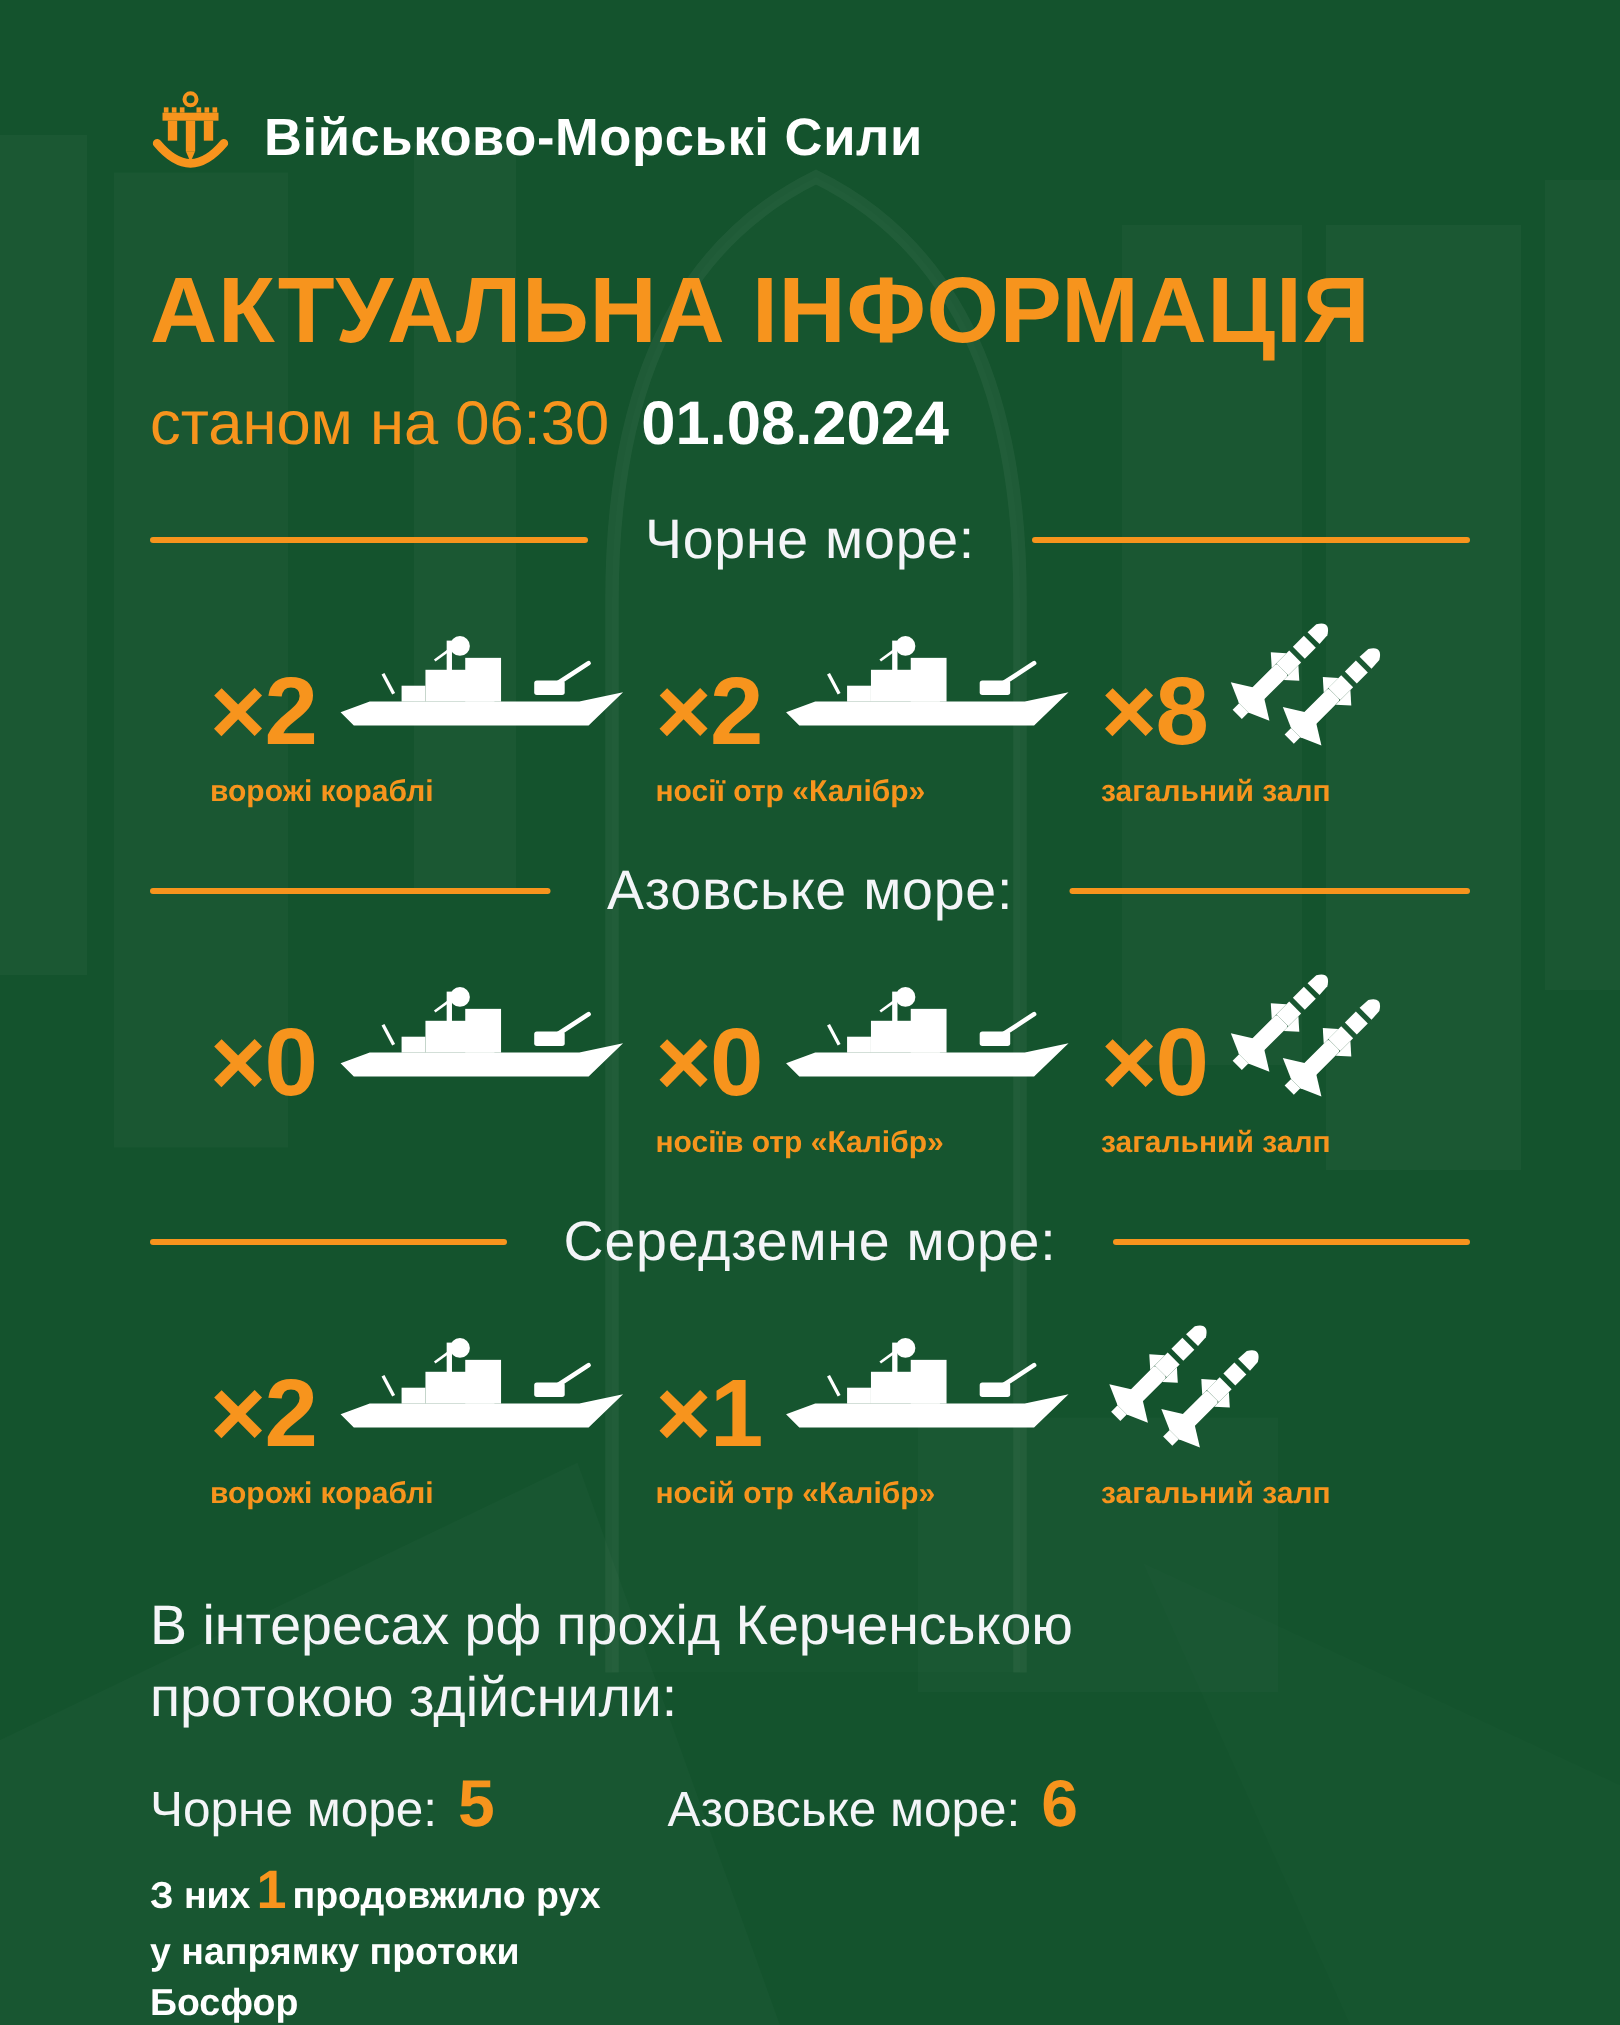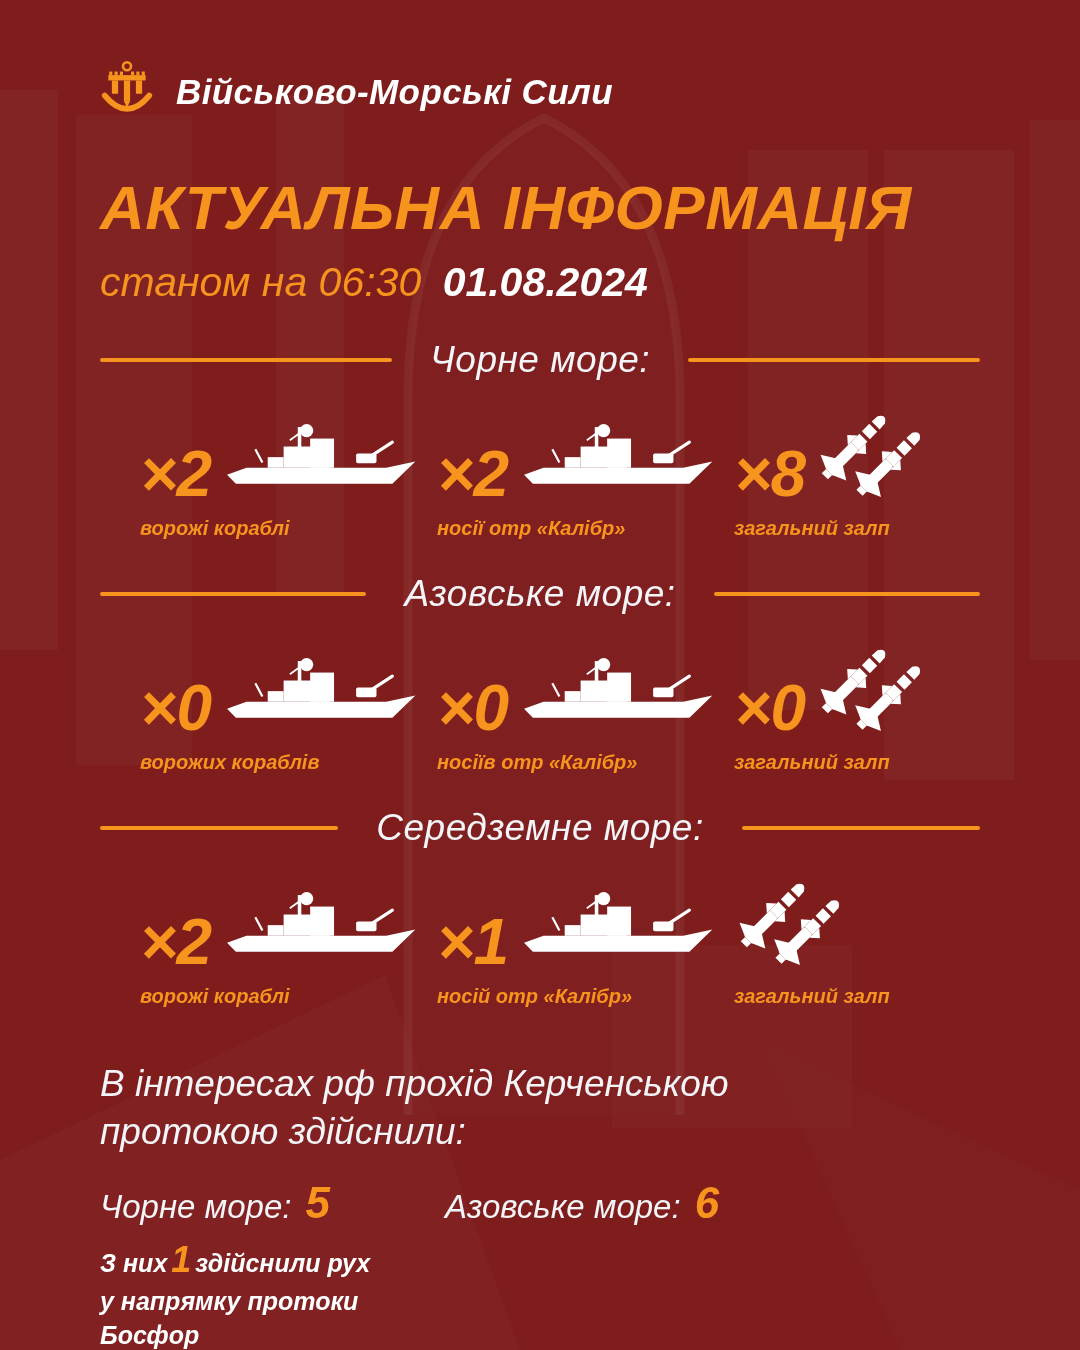--- a/index.html
+++ b/index.html
@@ -57,21 +57,21 @@
   .kerch-col + .kerch-col{width:auto;}
   .sea-line{display:flex;align-items:baseline;gap:14px;}
   .sea-name{font-size:33px;font-weight:400;color:#f4f5f8;}
   .sea-total{font-size:44px;font-weight:800;color:var(--accent,#f7941d);}
   .note{margin-top:8px;font-size:25px;font-weight:700;line-height:1.35;color:#ffffff;}
   .note .note-count{font-size:36px;font-weight:800;color:var(--accent,#f7941d);padding:0 4px;}
 </style>
 </head>
 <body>
 
-<div class="canvas" style="--accent: #f7941d; background: #7f1d1d; color: rgb(255, 255, 255); font-style: italic;">
+<div class="canvas" style="--accent: #f7941d; background: #14532d; color: rgb(255, 255, 255);">
 
   <svg class="watermark" viewBox="0 0 1080 1350" preserveAspectRatio="none" aria-hidden="true">
     <rect x="0" y="90" width="58" height="560" fill="rgba(255,255,255,0.030)"></rect>
     <rect x="76" y="115" width="116" height="650" fill="rgba(255,255,255,0.026)"></rect>
     <rect x="276" y="95" width="68" height="500" fill="rgba(255,255,255,0.030)"></rect>
     <rect x="748" y="150" width="120" height="560" fill="rgba(255,255,255,0.026)"></rect>
     <rect x="884" y="150" width="130" height="630" fill="rgba(255,255,255,0.030)"></rect>
     <rect x="1030" y="120" width="50" height="540" fill="rgba(255,255,255,0.026)"></rect>
     <path d="M408,1115 L408,400 Q408,185 544,118 Q680,185 680,400 L680,1115" fill="rgba(255,255,255,0.012)" stroke="rgba(255,255,255,0.05)" stroke-width="9"></path>
     <polygon points="612,945 852,945 852,1128 612,1128" fill="rgba(255,255,255,0.020)"></polygon>
@@ -201,21 +201,20 @@
         <span class="rule"></span>
       </div>
       <div class="stats-row">
         <div class="cell">
           <div class="stat-top">
             <span class="count">×0</span>
             <svg class="icon-ship" viewBox="0 0 220 95">
                 <use href="#sym-ship"></use>
               </svg>
           </div>
-          <div class="stat-label">ворожих кораблів</div>
         </div>
         <div class="cell">
           <div class="stat-top">
             <span class="count">×0</span>
             <svg class="icon-ship" viewBox="0 0 220 95">
                 <use href="#sym-ship"></use>
               </svg>
           </div>
           <div class="stat-label">носіїв отр «Калібр»</div>
         </div>
@@ -269,21 +268,21 @@
 
     <div class="kerch">
       <div class="kerch-heading">В інтересах рф прохід Керченською протокою здійснили:</div>
       <div class="kerch-cols">
         <div class="kerch-col">
           <div class="sea-line">
             <span class="sea-name">Чорне море:</span>
             <span class="sea-total">5</span>
           </div>
           <div class="note">
-            <span>З них</span><span class="note-count">1</span><span>здійснили рух</span>
+            <span>З них</span><span class="note-count">1</span><span>продовжило рух</span>
             <br>
             <span>у напрямку протоки Босфор</span>
           </div>
         </div>
         <div class="kerch-col">
           <div class="sea-line">
             <span class="sea-name">Азовське море:</span>
             <span class="sea-total">6</span>
           </div>
         </div>

